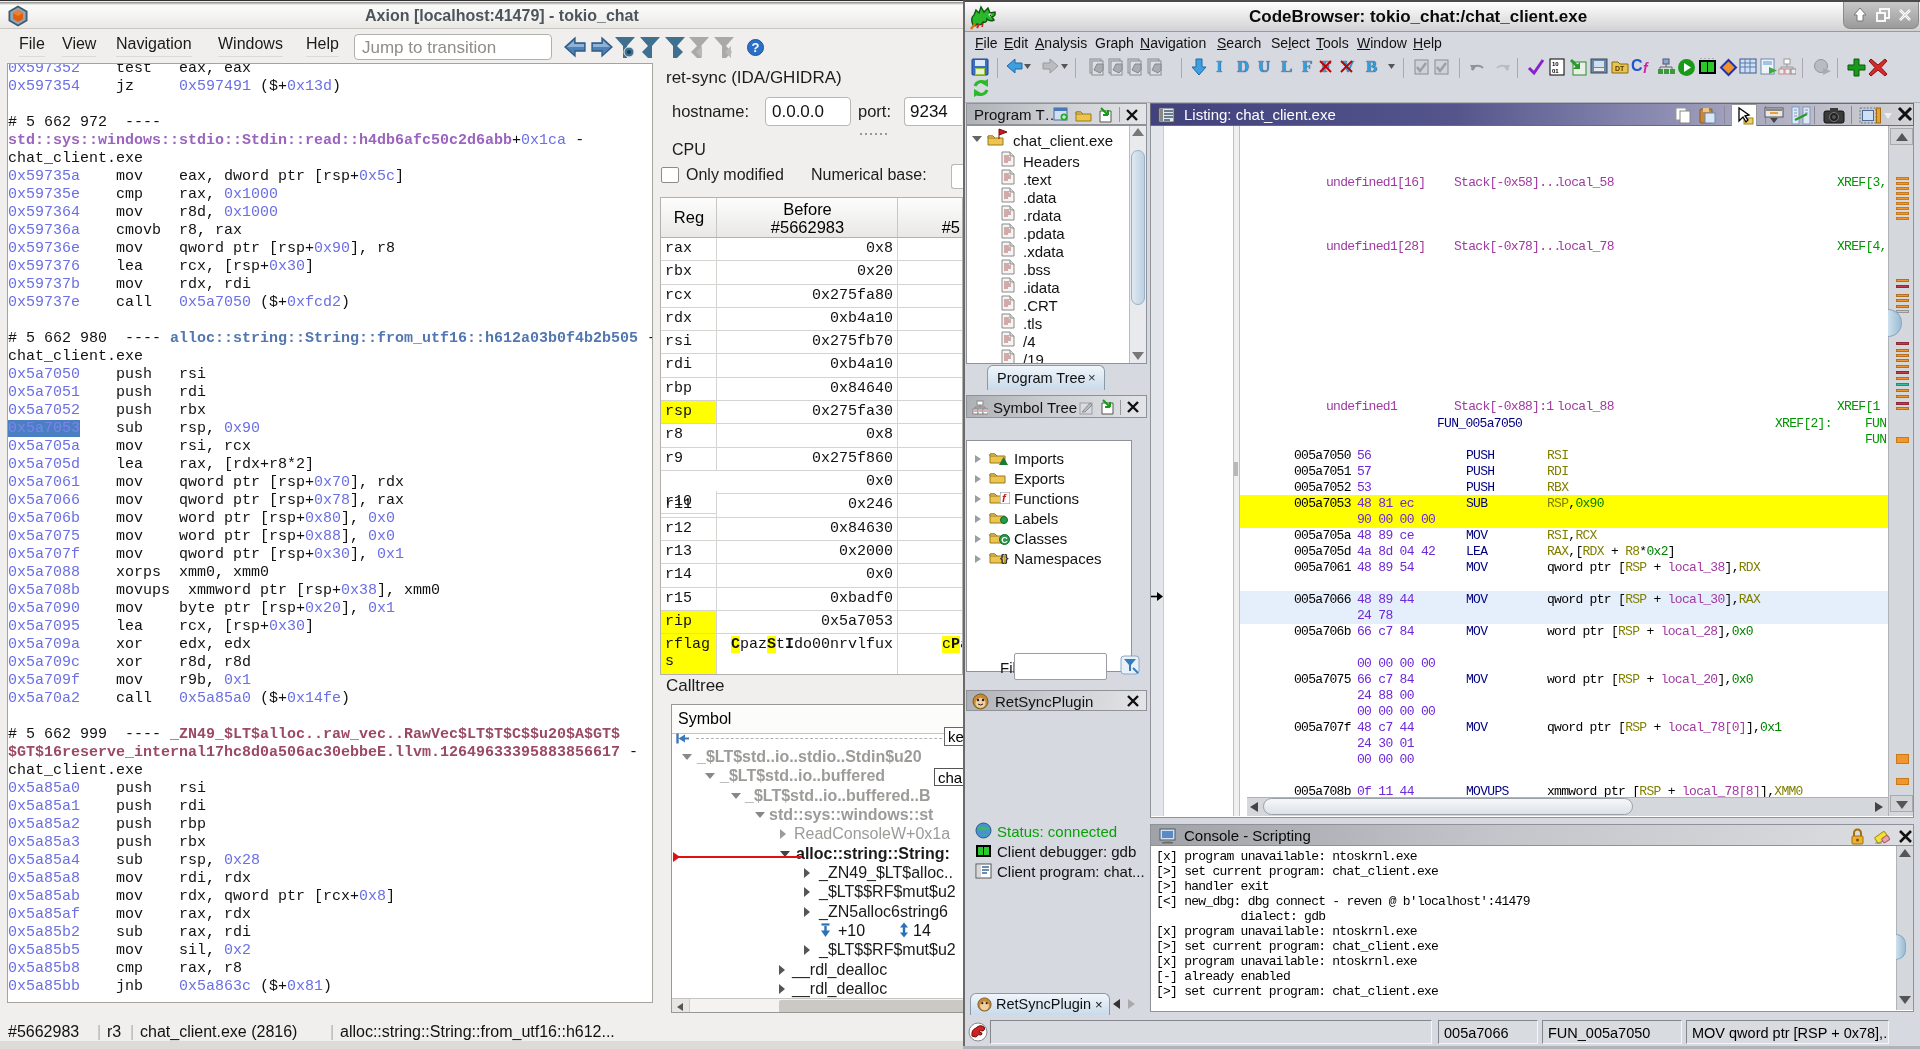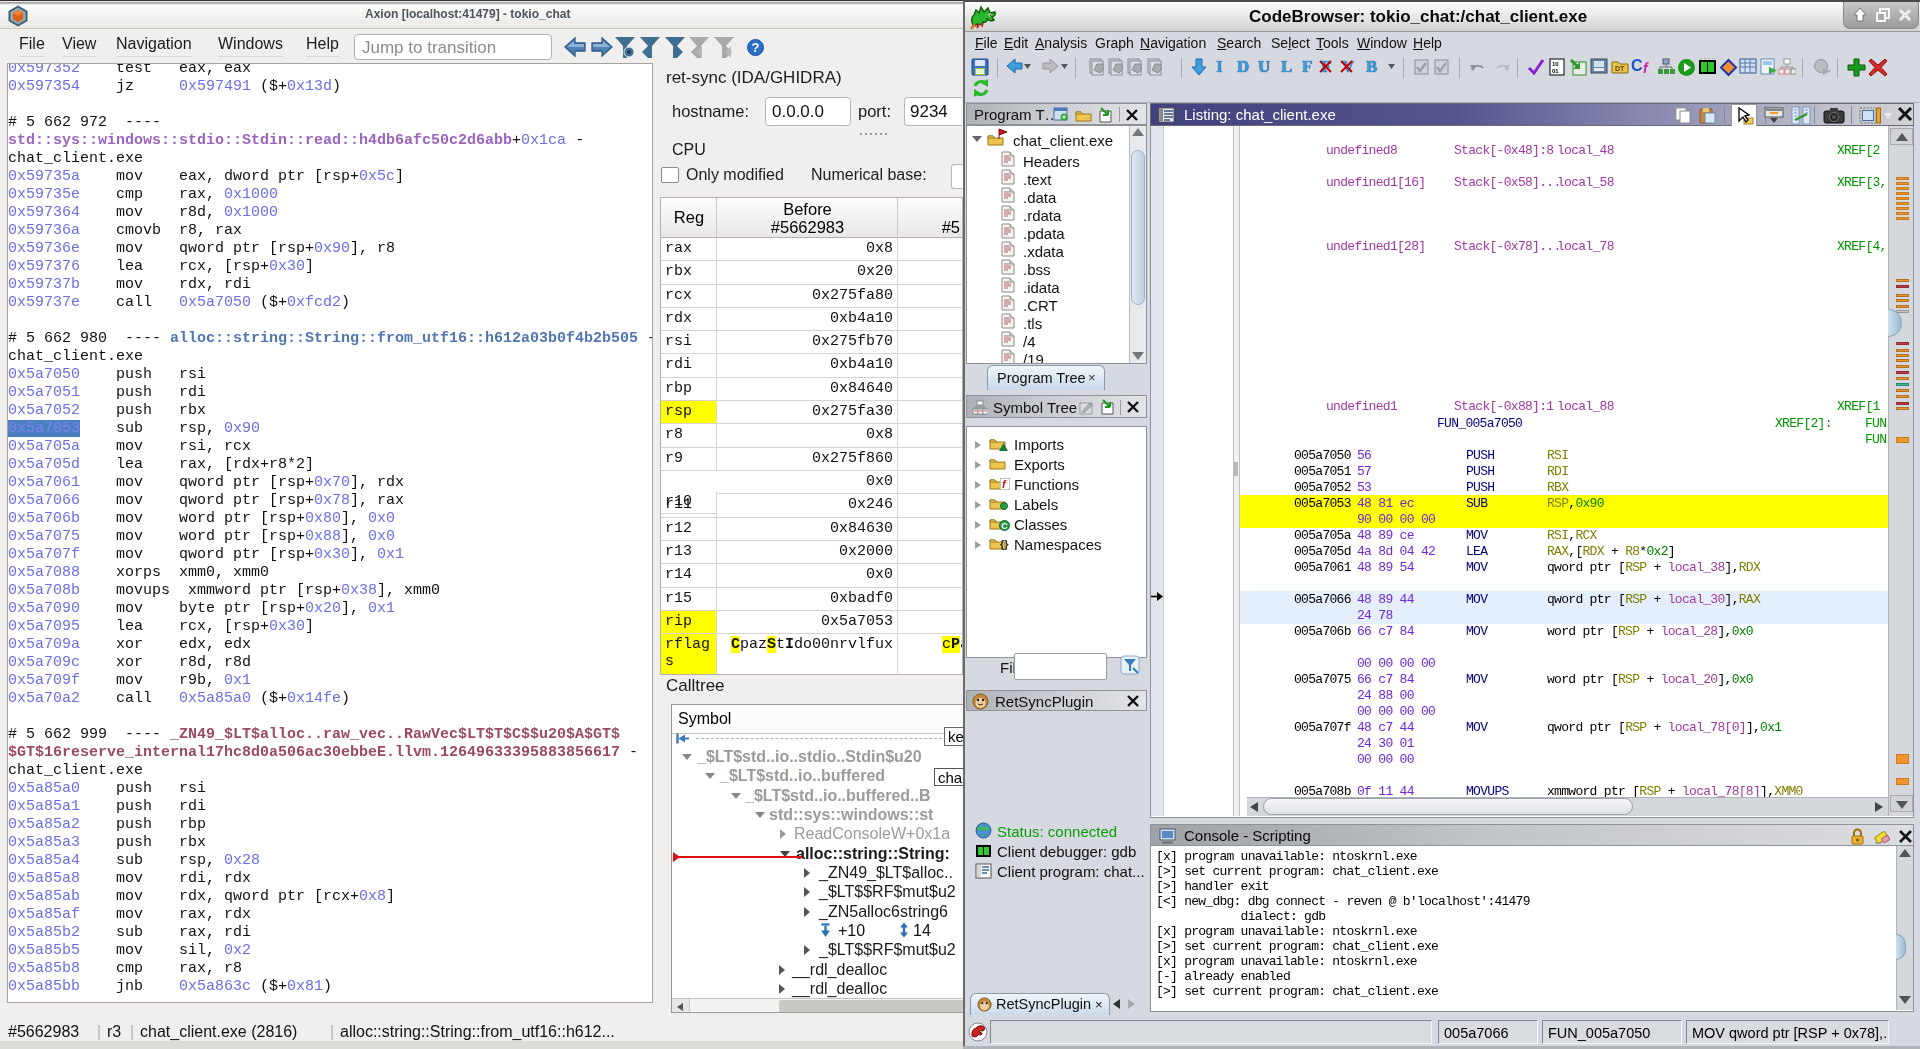--- a/index.html
+++ b/index.html
@@ -3,21 +3,21 @@
 <meta charset="utf-8">
 <style>
 * { margin:0; padding:0; box-sizing:border-box; }
 body { font-family:"Liberation Sans", sans-serif; }
 #root { position:relative; width:1920px; height:1049px; overflow:hidden; background:#f0efed; }
 .abs { position:absolute; }
 
 
 #axion { position:absolute; left:0; top:0; width:963px; height:1049px; background:#f0efed; border-top:1px solid #2f2f2f; }
 #ax-title { position:absolute; left:0; top:1px; width:963px; height:27px; background:linear-gradient(#8a8a88 0%, #fbfbfa 12%, #f3f2f0 60%, #e9e8e5 100%); border-bottom:1px solid #c9c7c3; }
-#ax-title .t { position:absolute; left:365px; top:5px; font-size:12px; font-weight:bold; color:#4c545c; }
+#ax-title .t { position:absolute; left:365px; top:5px; font-size:16px; font-weight:bold; color:#4c545c; }
 #ax-menu { position:absolute; left:0; top:28px; width:963px; height:34px; background:#f0efed; }
 .ax-mi { position:absolute; top:6px; font-size:16px; color:#1a1a1a; border-bottom:1px solid #dbd9d5; padding-bottom:3px; }
 #ax-jump { position:absolute; left:354px; top:33px; width:198px; height:26px; background:#fff; border:1px solid #b2b0ac; border-radius:4px; font-size:17px; color:#8f8d89; line-height:25px; padding-left:7px; }
 
 #asm-pane { position:absolute; left:7px; top:62px; width:646px; height:940px; background:#fff; border:1px solid #a5a3a0; overflow:hidden; }
 #asm { position:absolute; left:0px; top:-4px; font-family:"Liberation Mono", monospace; font-size:15px; line-height:18px; white-space:pre; color:#111; }
 .ab { color:#6b6fe4; }
 .hp { color:#9b64bf; font-weight:bold; }
 .hb { color:#5276b0; font-weight:bold; }
 .hm { color:#9c4963; font-weight:bold; }
@@ -662,21 +662,21 @@
         </svg>
         <svg class="abs" style="left:133px;top:3px" width="15" height="16" viewBox="0 0 15 16">
           <path d="M2 4 L13 4 L13 15 L2 15 Z" fill="#fff" stroke="#555"></path>
           <path d="M3 1 L10 8 M10 8 L10 3 M10 8 L5 8" stroke="#1a9a1a" stroke-width="2"></path>
         </svg>
         <div class="abs" style="left:153px;top:4px;width:1px;height:15px;background:#999;"></div>
         <svg class="abs" style="left:159px;top:4px" width="14" height="14" viewBox="0 0 14 14">
           <path d="M2 2 L12 12 M12 2 L2 12" stroke="#111" stroke-width="2.4"></path>
         </svg>
       </div>
-<div class="pwhite" style="left:966px;top:426px;width:181px;height:232px;overflow:hidden;text-decoration:underline;">
+<div class="pwhite" style="left:966px;top:440px;width:166px;height:232px;overflow:hidden;text-decoration:underline;">
         <div class="abs" style="left:8px;top:14px;width:0;height:0;border-top:4.5px solid transparent;border-bottom:4.5px solid transparent;border-left:6px solid #9a9da2;"></div>
         <svg class="abs" style="left:22px;top:10px" width="17" height="13" viewBox="0 0 17 13">
           <path d="M1 3 L6 3 L8 5 L16 5 L16 12 L1 12 Z" fill="#edc44e" stroke="#9a7a1a"></path>
           <path d="M1 3 L6 3 L8 5 L1 5 Z" fill="#f5da7a" stroke="#9a7a1a"></path>
         </svg>
         <svg class="abs" style="left:32px;top:16px" width="9" height="8" viewBox="0 0 9 8">
           <polygon points="4.5,0 9,8 0,8" fill="#1a7a3a"></polygon>
         </svg>
         <div class="titem" style="left:47px;top:9px;">Imports</div>
         <div class="abs" style="left:8px;top:34px;width:0;height:0;border-top:4.5px solid transparent;border-bottom:4.5px solid transparent;border-left:6px solid #9a9da2;"></div>
@@ -829,21 +829,20 @@
       <div id="lst-body">
         <div class="abs" style="left:0;top:0;width:13px;height:690px;background:#e2e5ea;border-right:1px solid #c8cbd0;"></div>
         <svg class="abs" style="left:-3px;top:464px" width="15" height="13" viewBox="0 0 15 13">
           <path d="M0 6.5 H9" stroke="#000" stroke-width="1.6"></path>
           <polygon points="9,2 15,6.5 9,11" fill="#000"></polygon>
         </svg>
         <div class="abs" style="left:82px;top:0;width:7px;height:690px;background:#f0f0f0;border-left:1px solid #c0c0c0;border-right:1px solid #c0c0c0;"></div>
         <div class="abs" style="left:83px;top:336px;width:4px;height:14px;background:#b8b8b8;"></div>
         <div class="abs" style="left:89px;top:369px;width:648px;height:33px;background:#ffff00;"></div>
         <div class="abs" style="left:89px;top:465px;width:648px;height:33px;background:#e5eefb;"></div>
-        <div class="lrow" style="top:17px;"><span style="left:175px" class="lo">undefined8</span><span style="left:303px" class="lo">Stack[-0x48]:8</span><span style="left:406px" class="lo">local_48</span><span style="left:686px" class="xr">XREF[2</span></div>
         <div class="lrow" style="top:49px;"><span style="left:175px" class="lo">undefined1[16]</span><span style="left:303px" class="lo">Stack[-0x58]...</span><span style="left:406px" class="lo">local_58</span><span style="left:686px" class="xr">XREF[3,</span></div>
         <div class="lrow" style="top:113px;"><span style="left:175px" class="lo">undefined1[28]</span><span style="left:303px" class="lo">Stack[-0x78]...</span><span style="left:406px" class="lo">local_78</span><span style="left:686px" class="xr">XREF[4,</span></div>
         <div class="lrow" style="top:273px;"><span style="left:175px" class="lo">undefined1</span><span style="left:303px" class="lo">Stack[-0x88]:1</span><span style="left:406px" class="lo">local_88</span><span style="left:686px" class="xr">XREF[1</span></div>
         <div class="lrow" style="top:290px;"><span style="left:286px" class="fn">FUN_005a7050</span><span style="left:624px" class="xr">XREF[2]:</span><span style="left:714px" class="xr">FUN</span></div>
         <div class="lrow" style="top:306px;"><span style="left:714px" class="xr">FUN</span></div>
         <div class="lrow" style="top:322px;"><span style="left:143px" class="">005a7050</span><span style="left:206px" class="by">56</span><span style="left:315px" class="mn">PUSH</span><span style="left:396px" class=""><span class="rg" style="position:static">RSI</span></span></div>
         <div class="lrow" style="top:338px;"><span style="left:143px" class="">005a7051</span><span style="left:206px" class="by">57</span><span style="left:315px" class="mn">PUSH</span><span style="left:396px" class=""><span class="rg" style="position:static">RDI</span></span></div>
         <div class="lrow" style="top:354px;"><span style="left:143px" class="">005a7052</span><span style="left:206px" class="by">53</span><span style="left:315px" class="mn">PUSH</span><span style="left:396px" class=""><span class="rg" style="position:static">RBX</span></span></div>
         <div class="lrow" style="top:370px;"><span style="left:143px" class="">005a7053</span><span style="left:206px" class="by">48 81 ec</span><span style="left:315px" class="mn">SUB</span><span style="left:396px" class=""><span class="rg" style="position:static">RSP</span>,<span class="ct" style="position:static">0x90</span></span></div>
         <div class="lrow" style="top:386px;"><span style="left:206px" class="by">90 00 00 00</span></div>

